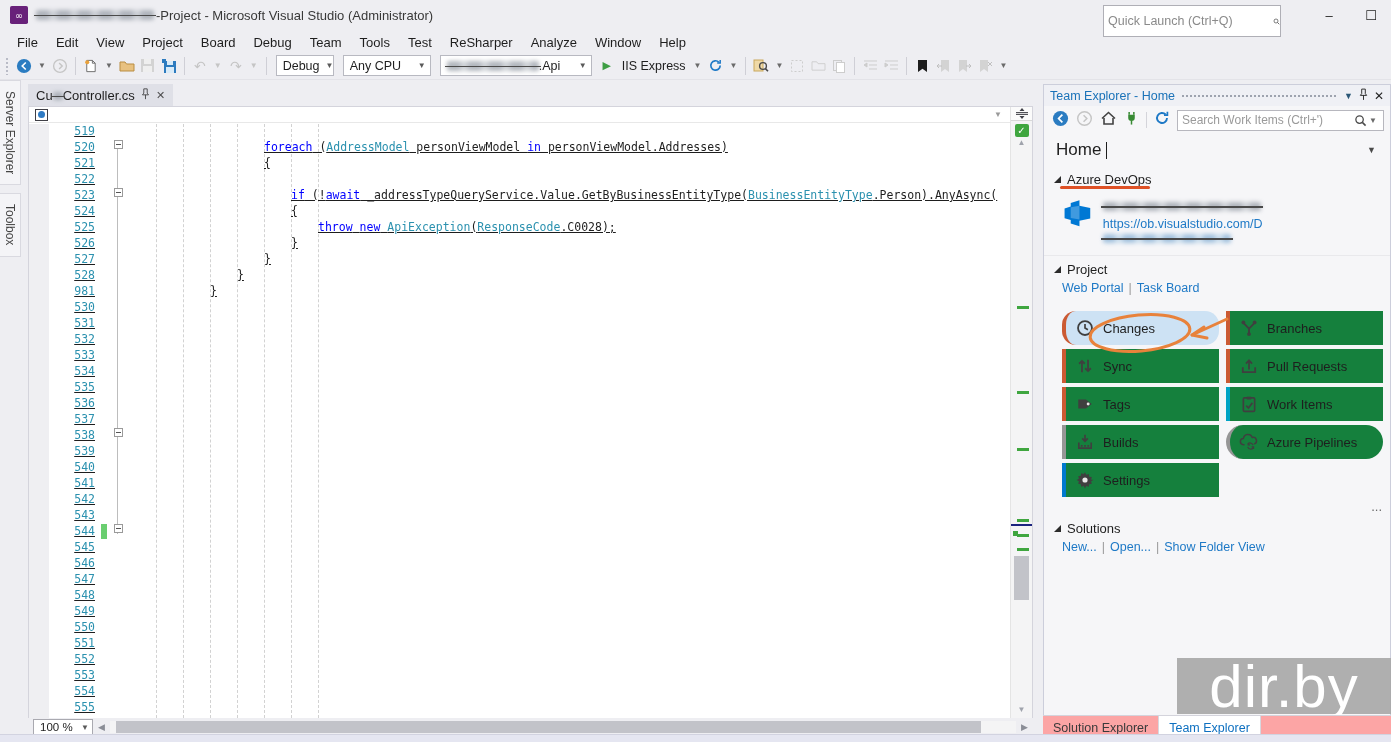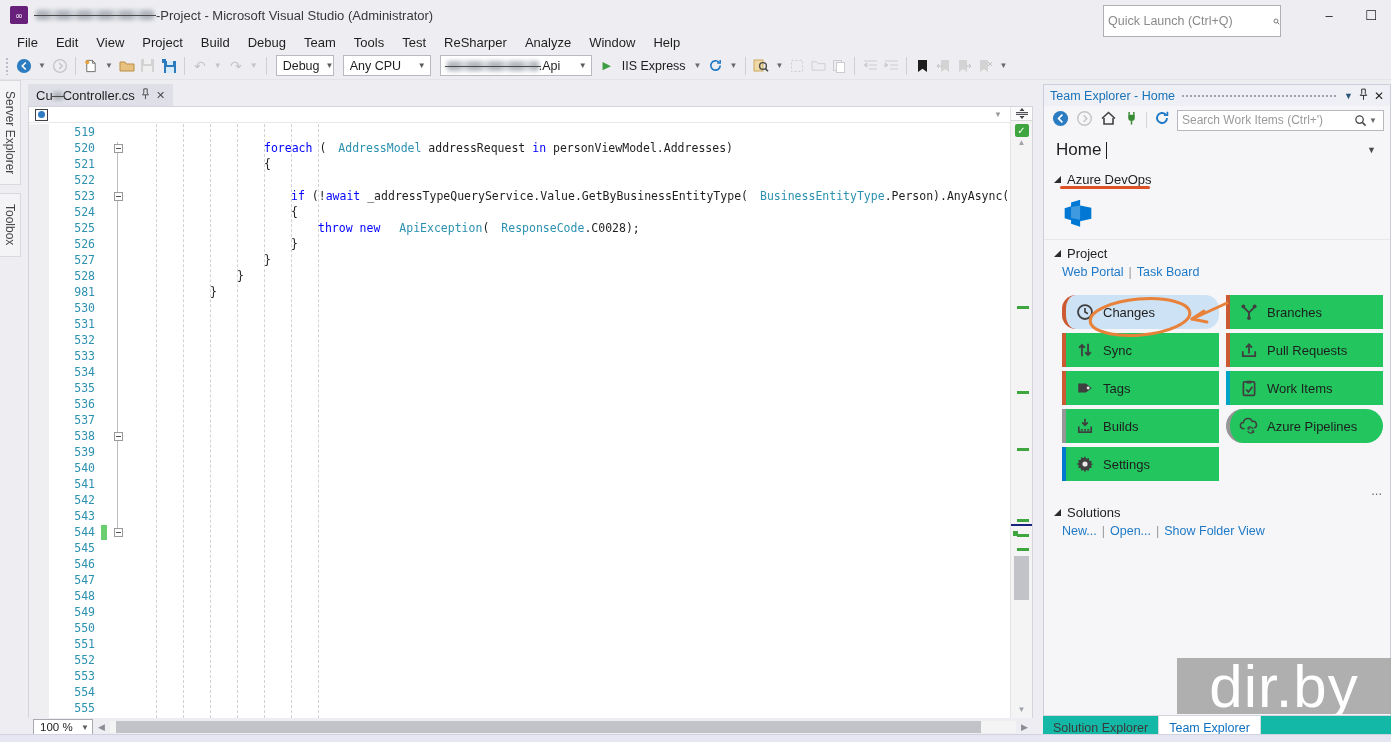--- a/index.html
+++ b/index.html
@@ -47,29 +47,29 @@
   .doc-tab .close { font-size:11px; color:#333; }
   .editor-frame { position:absolute; left:0; top:26px; width:1005px; height:612px; background:#FFF; border:1px solid #D4D4DC; border-bottom:none; }
   .navbar { height:16px; border-bottom:1px solid #E8E8E8; display:flex; align-items:center; justify-content:space-between; padding:0 6px 0 6px; background:#FFFFFF; }
   .navbar .scope { width:13px; height:12px; border:1px solid #3F3F46; background:#FFF; display:flex; align-items:center; justify-content:center; }
   .navbar .scope i { width:7px; height:7px; border-radius:50%; background:#2F7BC4; display:block; }
   .navbar .arr { font-size:8px; color:#9A9A9A; margin-right:24px; }
   .code-area { position:absolute; left:0; top:17px; width:983px; height:594px; overflow:hidden; background:#FFF; }
   .indicator-margin { position:absolute; left:0; top:0; width:20px; height:100%; background:#EFEFF2; }
   .guide { position:absolute; top:0; bottom:0; border-left:1px dashed #D2D2D2; }
   .foldline { position:absolute; left:88px; width:0; border-left:1px solid #BDBDBD; }
-  .cl { display:flex; height:16px; align-items:center; position:relative; }
+  .cl { display:flex; height:16px; align-items:flex-start; position:relative;text-decoration:underline; }
   .ln { width:72px; text-align:right; padding-right:6px; font-family:"DejaVu Sans Mono", monospace; font-size:11.5px; color:#2B91AF; }
   .chg { width:6px; height:15px; }
   .chg.on { background:#6ACE70; }
   .foldcol { width:22px; display:flex; align-items:center; justify-content:center; }
   .foldbox { width:9px; height:9px; border:1px solid #9A9A9A; background:#FFF; position:relative; }
   .foldbox::after { content:""; position:absolute; left:1px; right:1px; top:3px; height:1px; background:#555; }
   .txt { font-family:"DejaVu Sans Mono", monospace; font-size:11.5px; white-space:pre; }
-  .tok-kw { color:#0000FF; } .tok-ty { color:#2B91AF;margin-left:12px; } .tok-pl { color:#1E1E1E; }
+  .tok-kw { color:#0000FF; } .tok-ty { color:#2B91AF; } .tok-pl { color:#1E1E1E; }
 
   .vscroll { position:absolute; right:0; top:0; width:22px; height:611px; background:#F4F4F5; border-left:1px solid #E4E4E4; }
   .split-handle { height:14px; border-bottom:1px solid #D8D8D8; display:flex; align-items:center; justify-content:center; background:#FBFBFB; }
   .rs-check { width:14px; height:13px; margin:3px auto 0; background:#3FA63F; border-radius:2px; color:#FFF; font-size:10px; line-height:13px; text-align:center; }
   .vs-arrow { text-align:center; color:#9FA3AC; font-size:8px; height:12px; line-height:12px; }
   .vs-arrow.down { position:absolute; bottom:2px; left:0; right:0; }
   .mark { position:absolute; right:3px; width:12px; height:3px; background:#3FA63F; }
   .mark.sq { left:2px; width:5px; height:5px; }
   .caret-mark { position:absolute; left:0; right:0; height:2px; background:#1A237E; }
   .vthumb { position:absolute; left:3px; right:3px; background:#C2C3C9; }
@@ -102,29 +102,29 @@
   .sect-label { font-size:13px; color:#1E1E1E; }
   .az-underline { position:absolute; left:16px; width:90px; height:3px; background:#DE5126; border-radius:2px; }
   .devops-row { display:flex; align-items:flex-start; gap:10px; padding:8px 10px 10px 18px; border-bottom:1px solid #E9E9EC; }
   .devops-lines { padding-top:2px; font-size:12.5px; }
   .url { color:#1E79C6; }
   .links-row { padding:2px 10px 8px 18px; font-size:12.5px; }
   .link { color:#1E79C6; cursor:pointer; }
   .lsep { color:#9A9A9A; margin:0 5px; }
   .tiles-wrap { position:relative; padding:8px 10px 4px 18px; }
   .tiles { display:grid; grid-template-columns:157px 157px; column-gap:7px; row-gap:4px; }
-  .tile { height:34px; background:#22c55e; border-left:4px solid #CB5A33; display:flex; align-items:center; gap:9px; padding-left:9px; cursor:pointer; }
+  .tile { height:34px; background:#15803d; border-left:4px solid #CB5A33; display:flex; align-items:center; gap:9px; padding-left:9px; cursor:pointer; }
   .tile.hl { background:#CDE2F4;border-radius:14px; }
   .tile .ticon { width:19px; height:19px; display:flex; align-items:center; justify-content:center; }
   .tile .tlabel { font-size:13px; color:#1E1E1E; }
   .tiles-overflow { position:absolute; right:8px; top:196px; color:#6A6A6A; font-size:13px; }
   .annot { position:absolute; pointer-events:none; }
   .solutions { margin-top:14px; }
   .watermark { position:absolute; right:-1px; top:573px; width:214px; height:56px; background:rgba(168,168,168,0.92); color:#FFF; font-size:60px; display:flex; align-items:center; justify-content:center; letter-spacing:1px; }
-  .panel-tabs { position:absolute; left:-1px; bottom:-1px; right:-1px; height:21px; display:flex; background:#14b8a6; border-top:1px solid #D4D4DC; }
+  .panel-tabs { position:absolute; left:-1px; bottom:-1px; right:-1px; height:21px; display:flex; background:#fca5a5; border-top:1px solid #D4D4DC; }
   .ptab { padding:2px 10px 0 10px; font-size:12.5px; height:21px; display:flex; align-items:center; border-right:1px solid #D8D8DF; color:#3A3A3A; cursor:pointer; }
   .ptab.active { background:#FFF; color:#0E70C0; }
 
   .statusbar { position:absolute; left:0; bottom:0; width:1391px; height:8px; background:#E5E6F1; border-top:1px solid #D2D3E0; }
 </style>
 </head>
 <body>
 
 <div class="titlebar">
   <svg class="vslogo" viewBox="0 0 20 20">
@@ -146,21 +146,21 @@
     <span class="wbtn">–</span>
     <span class="wbtn g">☐</span>
   </div>
 </div>
 
 <div class="menubar">
     <div class="menu-item">File</div>
     <div class="menu-item">Edit</div>
     <div class="menu-item">View</div>
     <div class="menu-item">Project</div>
-    <div class="menu-item">Build</div>
+    <div class="menu-item">Board</div>
     <div class="menu-item">Debug</div>
     <div class="menu-item">Team</div>
     <div class="menu-item">Tools</div>
     <div class="menu-item">Test</div>
     <div class="menu-item">ReSharper</div>
     <div class="menu-item">Analyze</div>
     <div class="menu-item">Window</div>
     <div class="menu-item">Help</div>
   </div>
 
@@ -340,21 +340,21 @@
             <span class="chg"></span>
             <span class="foldcol"></span>
             <span class="txt" style="padding-left: 0px;"></span>
           </div>
           <div class="cl">
             <span class="ln">520</span>
             <span class="chg"></span>
             <span class="foldcol">
               <div class="foldbox"></div>
             </span>
-            <span class="txt" style="padding-left: 135px;"><span class="tok-kw">foreach</span><span class="tok-pl"> (</span><span class="tok-ty">AddressModel</span><span class="tok-pl"> addressRequest </span><span class="tok-kw">in</span><span class="tok-pl"> personViewModel.Addresses)</span></span>
+            <span class="txt" style="padding-left: 135px;"><span class="tok-kw">foreach</span><span class="tok-pl"> (</span><span class="tok-ty">AddressModel</span><span class="tok-pl"> personViewModel </span><span class="tok-kw">in</span><span class="tok-pl"> personViewModel.Addresses)</span></span>
           </div>
           <div class="cl">
             <span class="ln">521</span>
             <span class="chg"></span>
             <span class="foldcol"></span>
             <span class="txt" style="padding-left: 135px;"><span class="tok-pl">{</span></span>
           </div>
           <div class="cl">
             <span class="ln">522</span>
             <span class="chg"></span>
@@ -655,20 +655,24 @@
   <div class="sect-head" style="position:relative">
     <span class="exp-tri"></span>
     <span class="sect-label">Azure DevOps</span>
     <span class="az-underline" style="top:20px"></span>
   </div>
   <div class="devops-row">
     <svg width="32" height="32" viewBox="0 0 24 24">
         <path fill="#0078D4" d="M2 8.5l4.8-1.6V4.2L13.6 2v4.4l8.4 1.7v8.2l-8.4 1.8v4.3l-6.8-2.3v-2.6L2 16z"></path>
         <path fill="#FFF" d="M13.6 6.4L6.8 7.5v8.3l6.8 1.3z" opacity=".25"></path>
       </svg>
+    <div class="devops-lines">
+      <div><span class="redact" style="width:158px;height:9px"><span class="smudge"></span></span></div>
+      <div style="margin-top:4px"><span class="url">https://ob.visualstudio.com/D</span><span class="redact blue" style="width:128px;height:9px"><span class="smudge"></span></span></div>
+    </div>
   </div>
 
   <div class="sect-head">
     <span class="exp-tri"></span>
     <span class="sect-label">Project</span>
   </div>
   <div class="links-row"><span class="link">Web Portal</span><span class="lsep">|</span><span class="link">Task Board</span></div>
 
   <div class="tiles-wrap">
     <div class="tiles">

